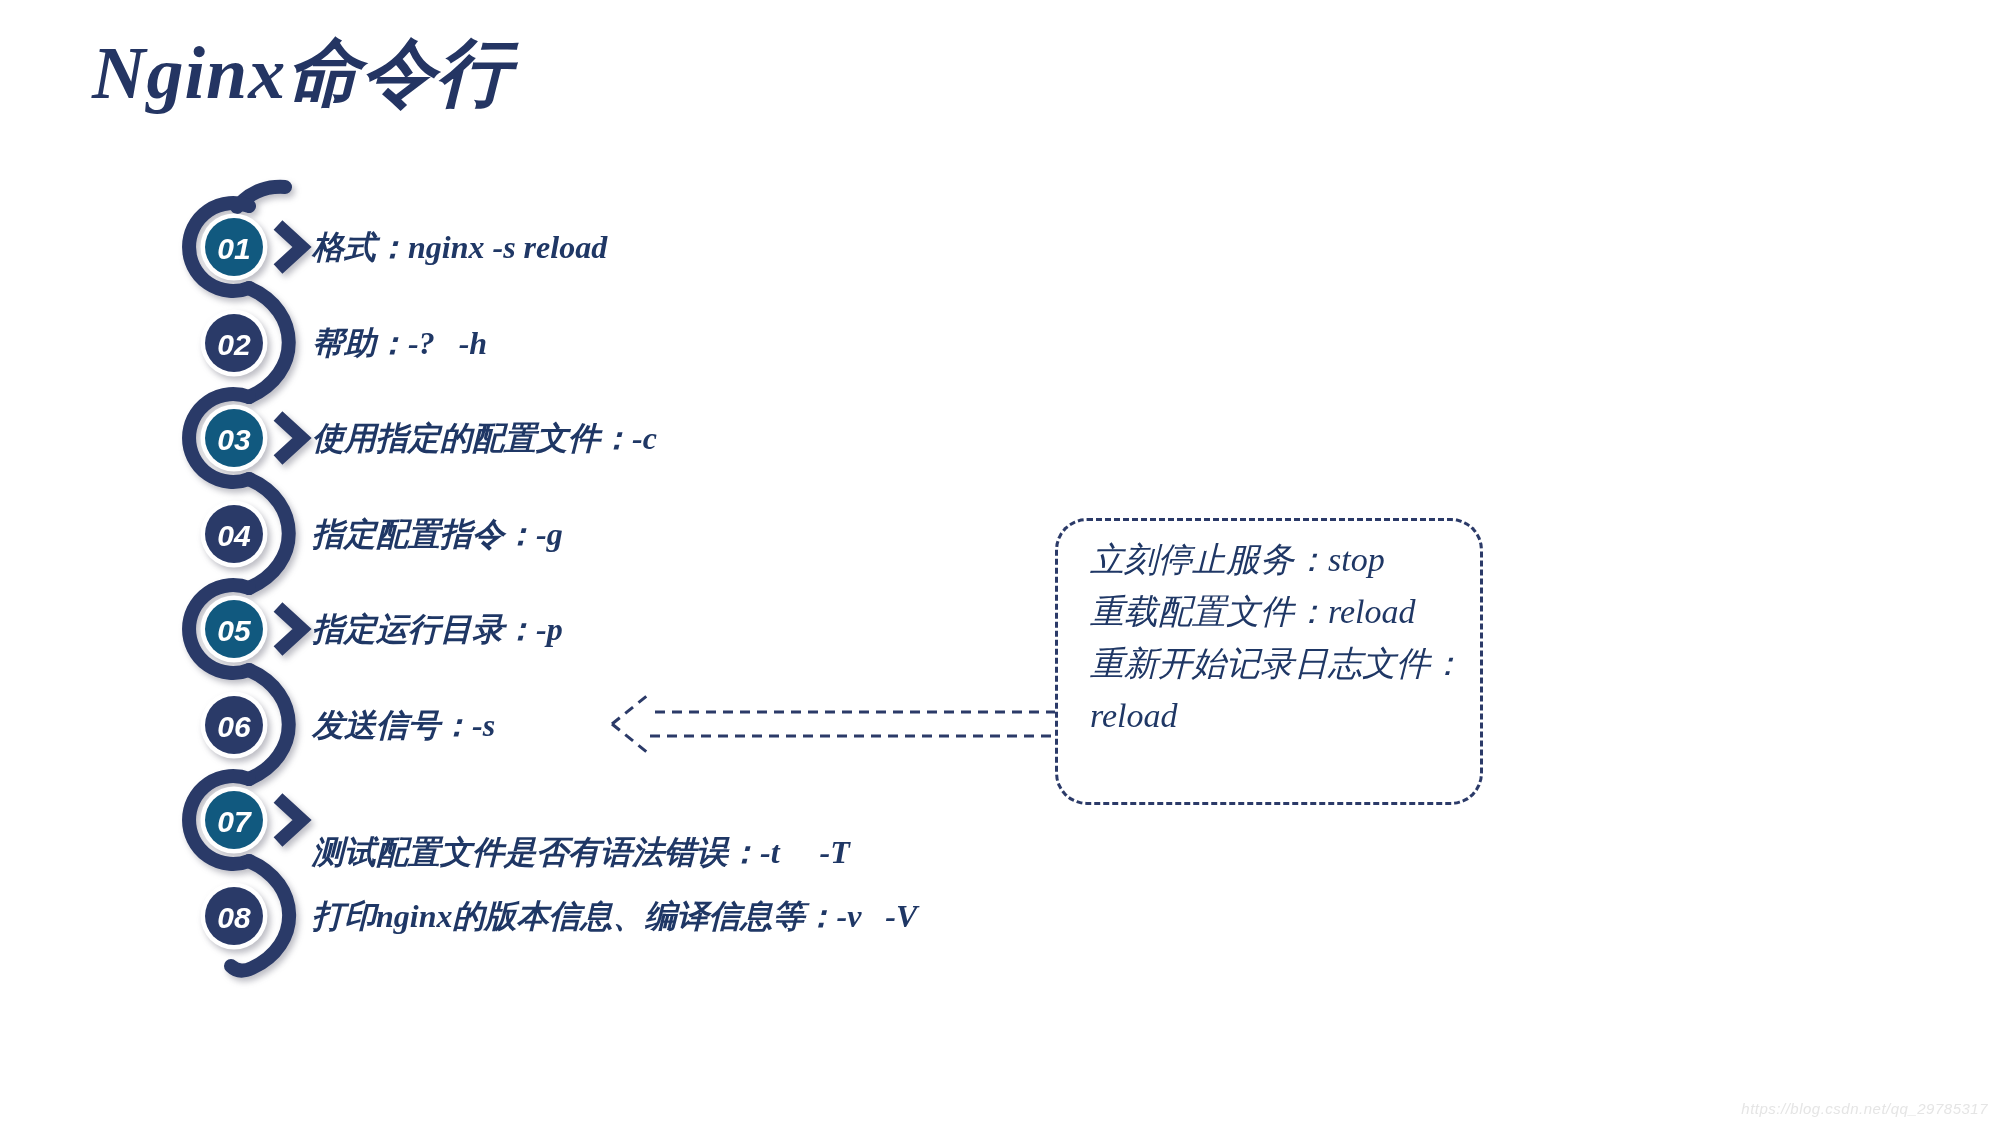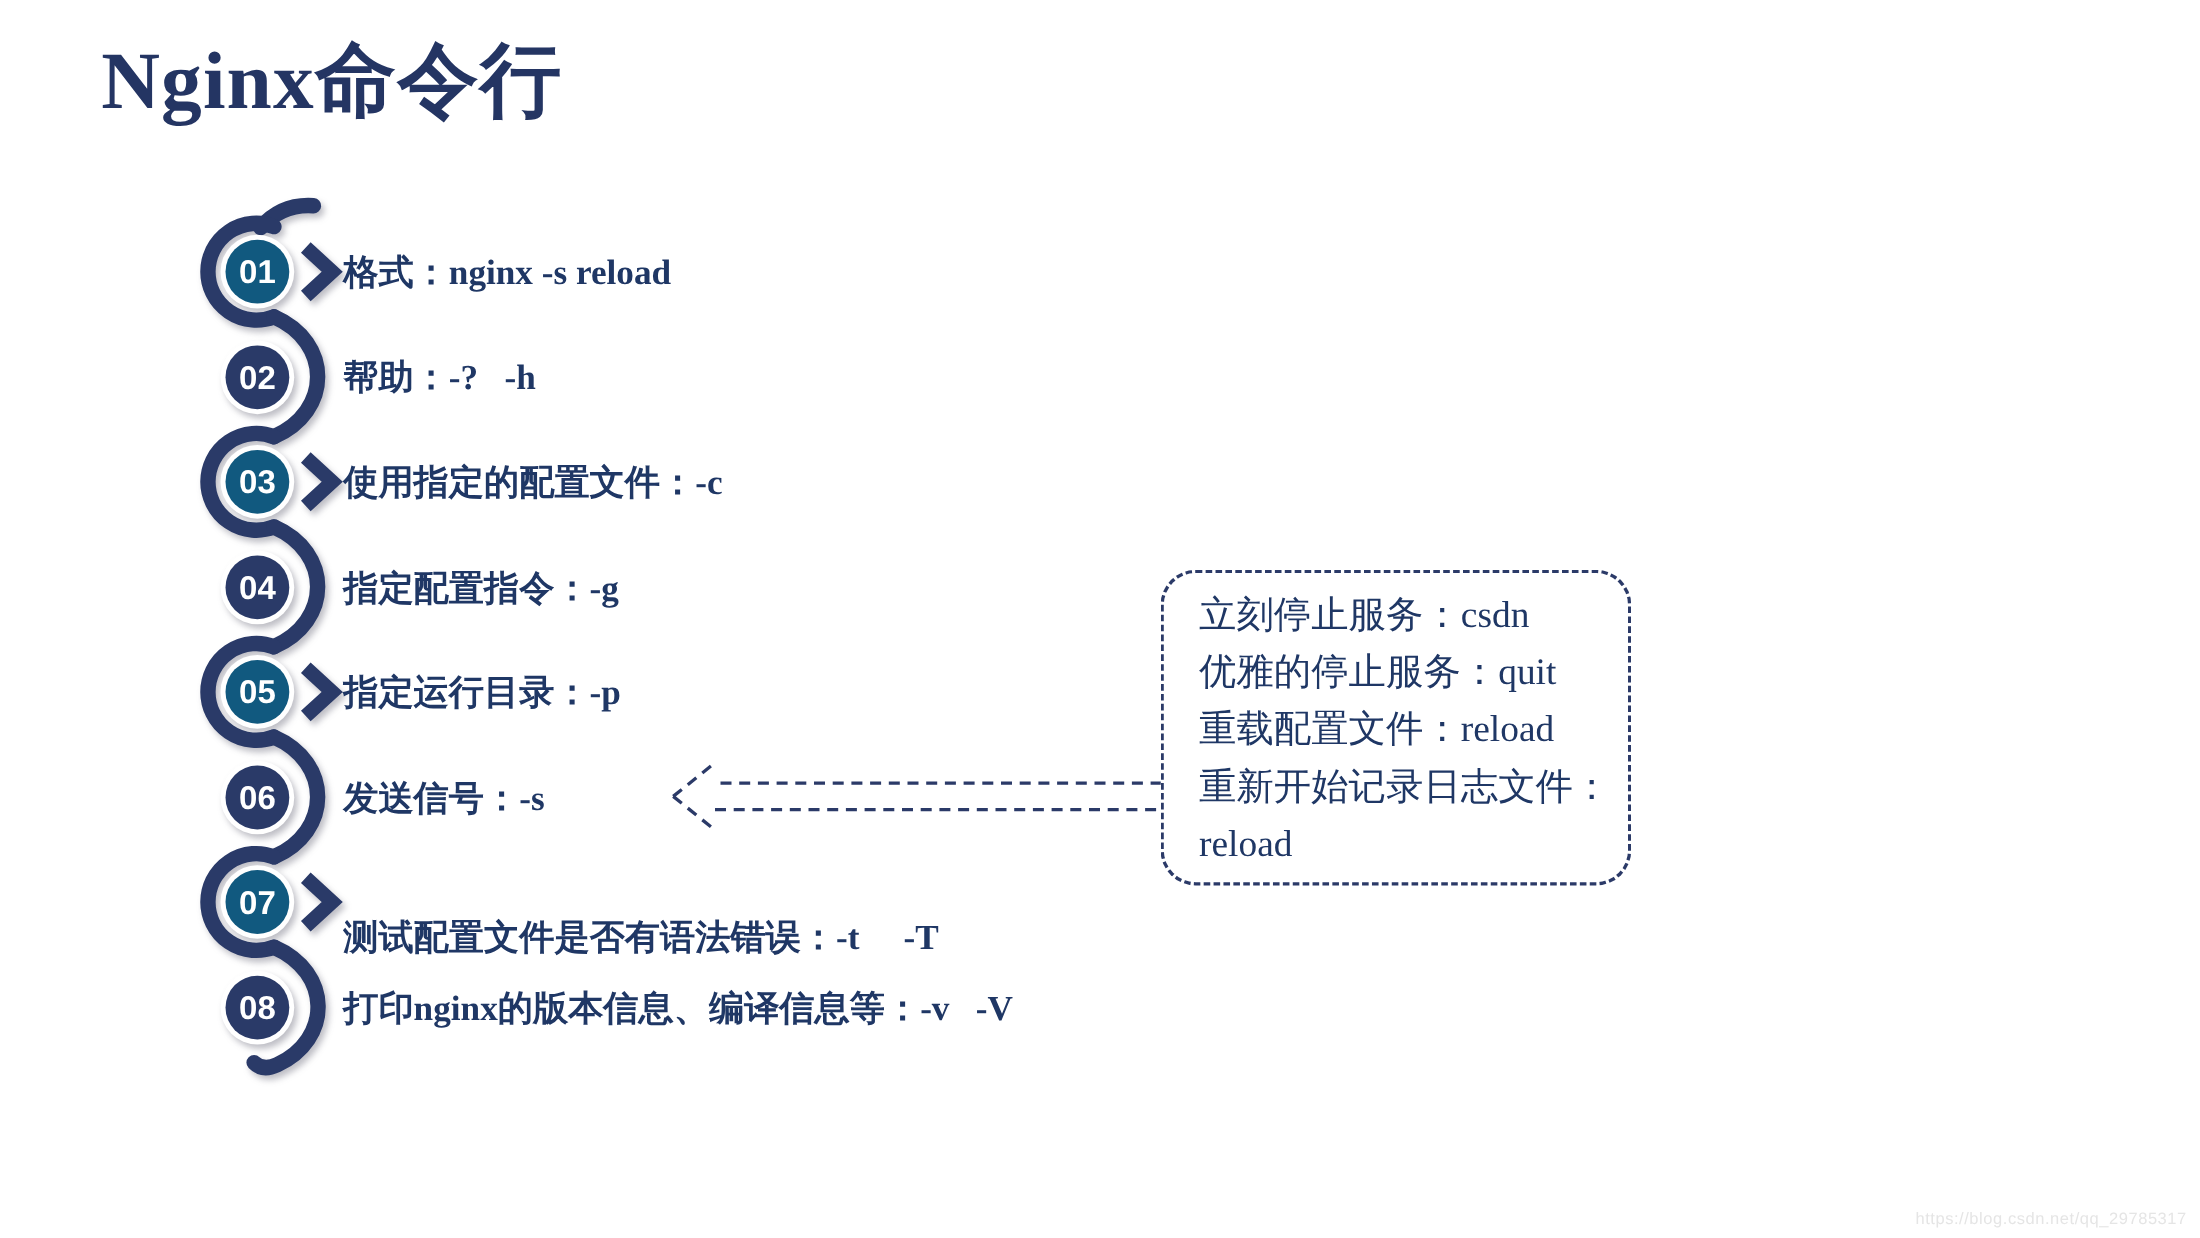--- a/index.html
+++ b/index.html
@@ -1,18 +1,18 @@
 <!DOCTYPE html>
 <html><head>
 <meta charset="utf-8">
 <style>
   html,body { margin:0; padding:0; background:#fff; }
   .stage {
     position:relative; width:2000px; height:1125px; background:#ffffff;
-    overflow:hidden; font-family:"Liberation Sans", sans-serif;
+    overflow:hidden; font-family:"Liberation Sans", sans-serif;font-style:italic;
   }
   .title {
     position:absolute; left:92px; top:24px;
     font-family:"Liberation Serif", serif; font-weight:bold; font-size:74px;
     color:#243563; letter-spacing:1px;
   }
   .spine-svg {
     position:absolute; left:0; top:0;
     filter:drop-shadow(3px 4px 3px rgba(70,70,90,0.35));
   }
@@ -97,22 +97,21 @@
   <svg class="arrow-svg" width="520" height="180" viewBox="560 640 520 180">
     <g fill="none" stroke="#2B3A68" stroke-width="3" stroke-dasharray="10 7">
       <path d="M 1056 712 H 650"></path>
       <path d="M 650 736 H 1056"></path>
       <path d="M 612 724 L 648 695"></path>
       <path d="M 612 724 L 648 753"></path>
     </g>
   </svg>
 
   <div class="callout" id="callout">
-      <div class="callout-line">立刻停止服务：csdn</div>
-      <div class="callout-line">优雅的停止服务：quit</div>
+      <div class="callout-line">立刻停止服务：stop</div>
       <div class="callout-line">重载配置文件：reload</div>
       <div class="callout-line">重新开始记录日志文件：</div>
       <div class="callout-line">reload</div>
     </div>
 
   <div class="watermark">https://blog.csdn.net/qq_29785317</div>
 
 </div>
 
 </body></html>

